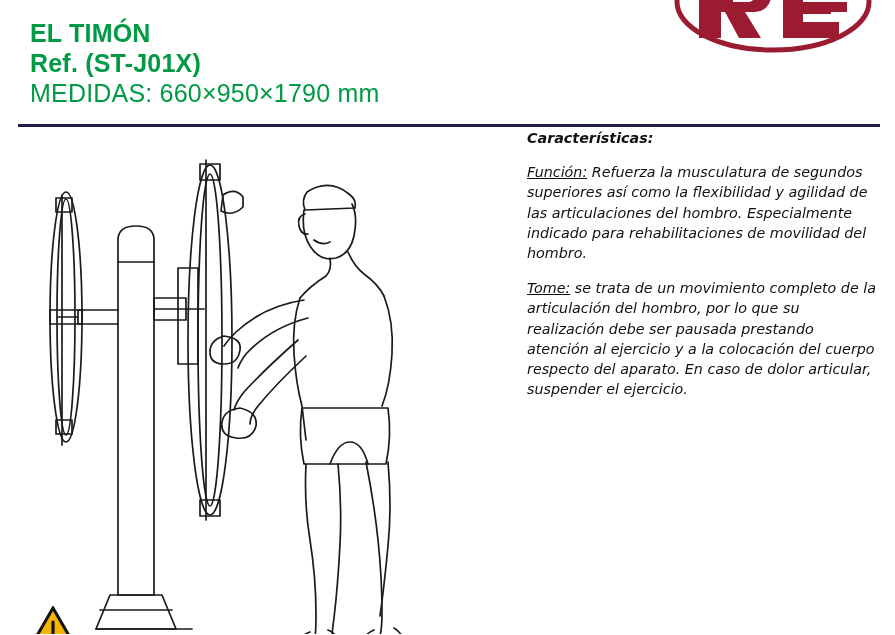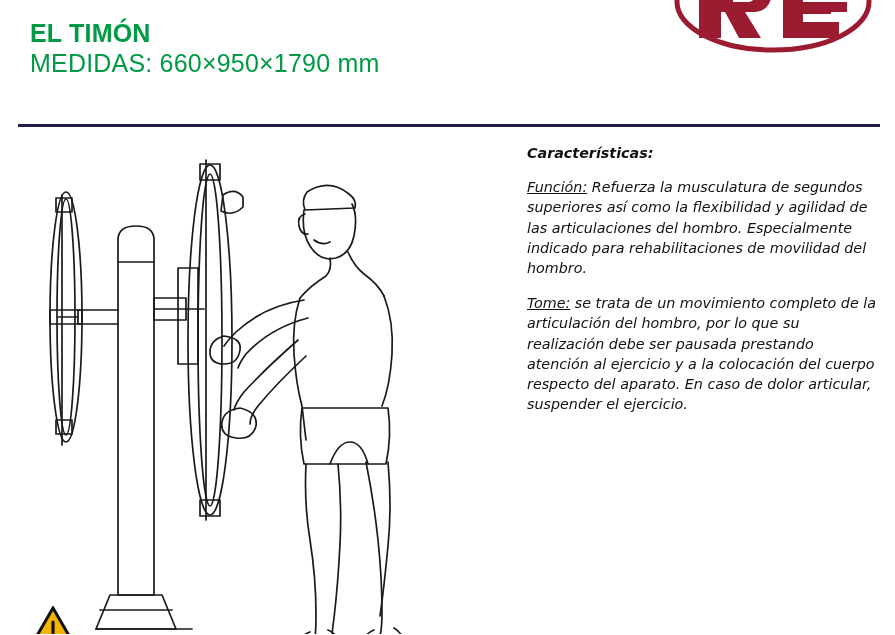--- a/index.html
+++ b/index.html
@@ -49,21 +49,21 @@
     top: 124px;
     width: 862px;
     height: 3px;
     background: #1f1f4a;
   }
 
   
   .text-col {
     position: absolute;
     left: 527px;
-    top: 143px;
+    top: 128px;
     width: 350px;
     font-family: "DejaVu Sans", sans-serif;
     font-size: 14.3px;
     line-height: 20.2px;
     color: #111111;
   }
   .text-col .heading {
     font-weight: bold;
     font-style: italic;
     margin-bottom: 14px;
@@ -97,20 +97,21 @@
     height: 40px;
   }
 </style>
 </head>
 <body>
 
 <div class="page">
 
   <div class="header">
     <div class="title-line">EL TIMÓN</div>
+    <div class="title-line">Ref. (ST-J01X)</div>
     <div class="title-line light">MEDIDAS: 660×950×1790 mm</div>
   </div>
 
   <div class="logo">
     <svg viewBox="0 0 220 78" width="220" height="78" aria-hidden="true">
       <ellipse cx="110" cy="26" rx="96" ry="48" fill="none" stroke="#9B1B30" stroke-width="5"></ellipse>
       <g fill="#9B1B30">
         <path d="M58 4 h34 a16 16 0 0 1 0 32 h-10 l16 26 h-22 l-14 -26 h-4 v26 h-22 v-58 z M70 16 v10 h16 a5 5 0 0 0 0 -10 z"></path>
         <path d="M120 4 h56 v14 h-36 v8 h28 v12 h-28 v8 h36 v16 h-56 z"></path>
         <rect x="150" y="26" width="34" height="10"></rect>

